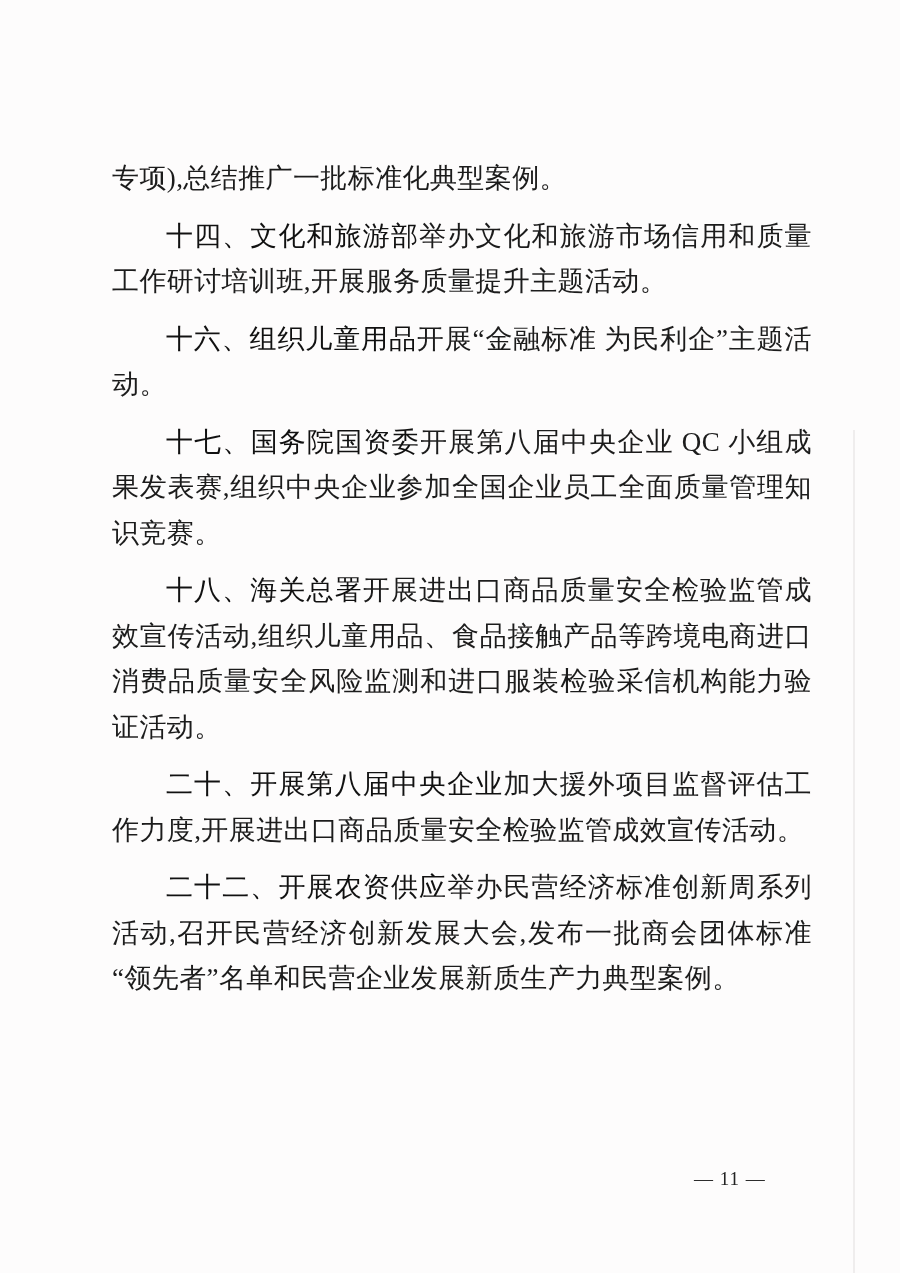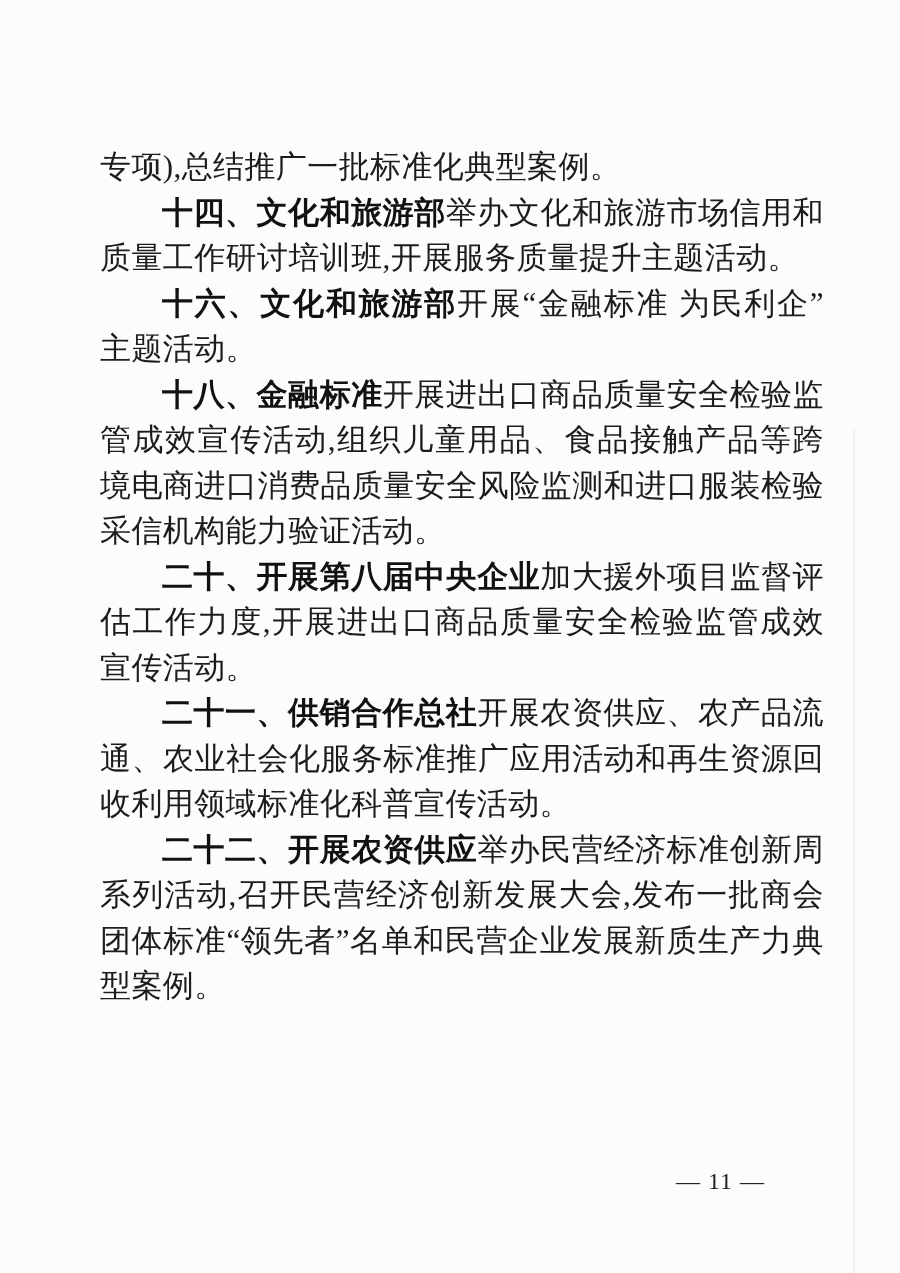--- a/index.html
+++ b/index.html
@@ -19,41 +19,41 @@
     position: absolute;
     inset: 0;
   }
   .content {
     position: absolute;
     left: 100px;
     top: 144px;
     width: 724px;
   }
   .para {
-    margin: 0;
-    font-size: 31px;
+    margin: 12px;
+    font-size: 27px;
     line-height: 45.5px;
     text-align: justify;
     text-indent: 2em;
     letter-spacing: 0.4px;
     word-break: break-all;
   }
   .para.cont {
     text-indent: 0;
   }
   .leader {
     font-family: "Liberation Sans", "DejaVu Sans", sans-serif;
-    font-weight: 700;
+    font-weight: 400;
     color: #111;
   }
   .footer {
     position: absolute;
-    left: 676px;
+    left: 694px;
     top: 1168px;
-    font-size: 24px;
+    font-size: 19px;
     letter-spacing: 1px;
     color: #222;
     white-space: nowrap;
   }
   .scan-line {
     position: absolute;
     left: 853px;
     top: 430px;
     width: 2px;
     height: 843px;
@@ -65,29 +65,29 @@
 
 <div class="page">
 
   <div class="content">
 
     <p class="para cont"><span class="leader"></span><span>专项),总结推广一批标准化典型案例。</span></p>
 
     <p class="para"><span class="leader">十四、文化和旅游部</span><span>举办文化和旅游市场信用和质量工作研讨培训班,开展服务质量提升主题活动。</span></p>
 
 
-    <p class="para"><span class="leader">十六、文化和旅游部</span><span>开展“金融标准 为民利企”主题活动。</span></p>
+    <p class="para"><span class="leader">十六、组织儿童用品</span><span>开展“金融标准 为民利企”主题活动。</span></p>
 
+    <p class="para"><span class="leader">十七、国务院国资委</span><span>开展第八届中央企业 QC 小组成果发表赛,组织中央企业参加全国企业员工全面质量管理知识竞赛。</span></p>
 
-    <p class="para"><span class="leader">十八、金融标准</span><span>开展进出口商品质量安全检验监管成效宣传活动,组织儿童用品、食品接触产品等跨境电商进口消费品质量安全风险监测和进口服装检验采信机构能力验证活动。</span></p>
+    <p class="para"><span class="leader">十八、海关总署</span><span>开展进出口商品质量安全检验监管成效宣传活动,组织儿童用品、食品接触产品等跨境电商进口消费品质量安全风险监测和进口服装检验采信机构能力验证活动。</span></p>
 
 
     <p class="para"><span class="leader">二十、开展第八届中央企业</span><span>加大援外项目监督评估工作力度,开展进出口商品质量安全检验监管成效宣传活动。</span></p>
 
-    <p class="para"><span class="leader">二十一、供销合作总社</span><span>开展农资供应、农产品流通、农业社会化服务标准推广应用活动和再生资源回收利用领域标准化科普宣传活动。</span></p>
 
     <p class="para"><span class="leader">二十二、开展农资供应</span><span>举办民营经济标准创新周系列活动,召开民营经济创新发展大会,发布一批商会团体标准“领先者”名单和民营企业发展新质生产力典型案例。</span></p>
 
   </div>
 
   <div class="footer">— 11 —</div>
 
   <div class="scan-line"></div>
 
 </div>

